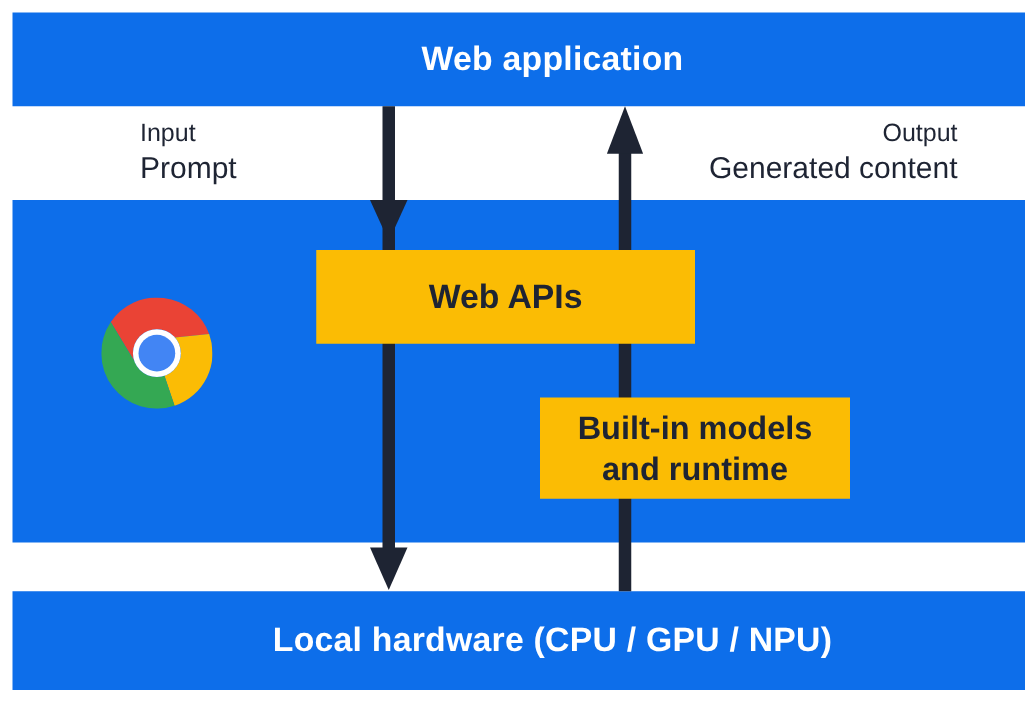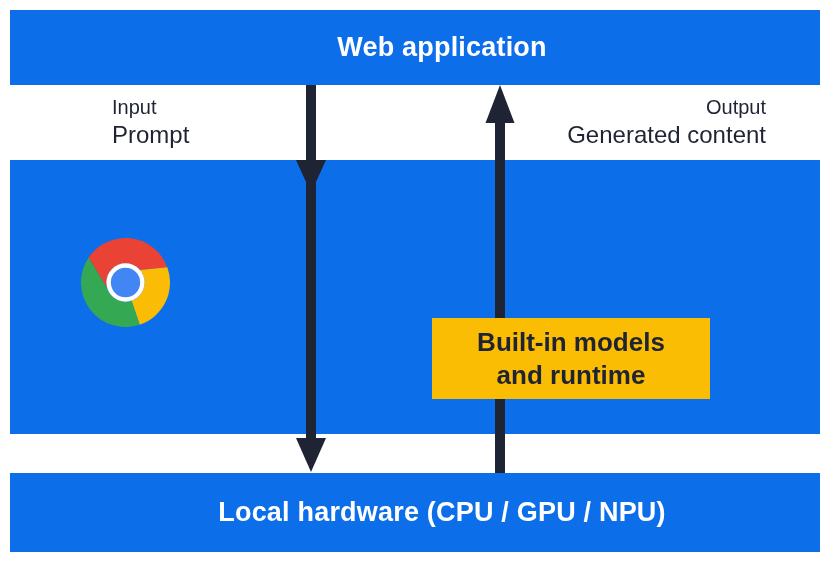--- a/index.html
+++ b/index.html
@@ -19,21 +19,21 @@
   .lbl-output{right:54px;top:96px;text-align:right;}
   .lbl-generated{right:54px;top:121px;text-align:center;}
   .arrows{position:absolute;left:0;top:0;z-index:2;}
   .arrow{fill:var(--navy);}
   .ybox{
     position:absolute;background:var(--yellow);z-index:3;
     display:flex;flex-direction:column;align-items:center;justify-content:center;
     color:var(--navy);font-weight:bold;text-align:center;
   }
   .box-webapis{left:253px;top:200px;width:303px;height:75px;font-size:27px;}
-  .box-models{left:432px;top:318px;width:278px;height:81px;font-size:26px;line-height:33px;}
+  .box-models{left:432px;top:318px;width:248px;height:81px;font-size:26px;line-height:33px;}
   .chrome-logo{position:absolute;left:81px;top:238px;width:89px;height:89px;z-index:3;}
   .browser-label{position:absolute;left:34px;top:343px;width:180px;text-align:center;color:#fff;font-weight:bold;font-size:27px;z-index:3;}
   .c-red{fill:var(--chrome-red);}
   .c-yellow{fill:var(--chrome-yellow);}
   .c-green{fill:var(--chrome-green);}
   .c-blue{fill:var(--chrome-blue);}
   .c-white{fill:#fff;}
 </style>
 </head>
 <body>
@@ -64,20 +64,23 @@
   </svg>
 
   <svg class="chrome-logo" viewBox="0 0 100 100" aria-hidden="true">
     <path class="c-red" d="M 8.55 22.05 A 50 50 0 0 1 97 32.9 L 66.2 35.9 A 21.5 21.5 0 0 0 29.8 57.35 Z"></path>
     <path class="c-yellow" d="M 97 32.9 A 50 50 0 0 1 65.9 97.4 L 56.8 70.4 A 21.5 21.5 0 0 0 66.2 35.9 Z"></path>
     <path class="c-green" d="M 8.55 22.05 L 29.8 57.35 A 21.5 21.5 0 0 0 56.8 70.4 L 65.9 97.4 A 50 50 0 0 1 8.55 22.05 Z"></path>
     <circle class="c-white" cx="50" cy="50" r="21.5"></circle>
     <circle class="c-blue" cx="50" cy="50" r="16.5"></circle>
   </svg>
 
+  <div class="ybox box-webapis">
+    <span>Web APIs</span>
+  </div>
   <div class="ybox box-models">
     <div>Built-in models</div>
     <div>and runtime</div>
   </div>
 
   <div class="layer bar-bottom">
     <span class="bar-title">Local hardware (CPU / GPU / NPU)</span>
   </div>
 
 </div>

